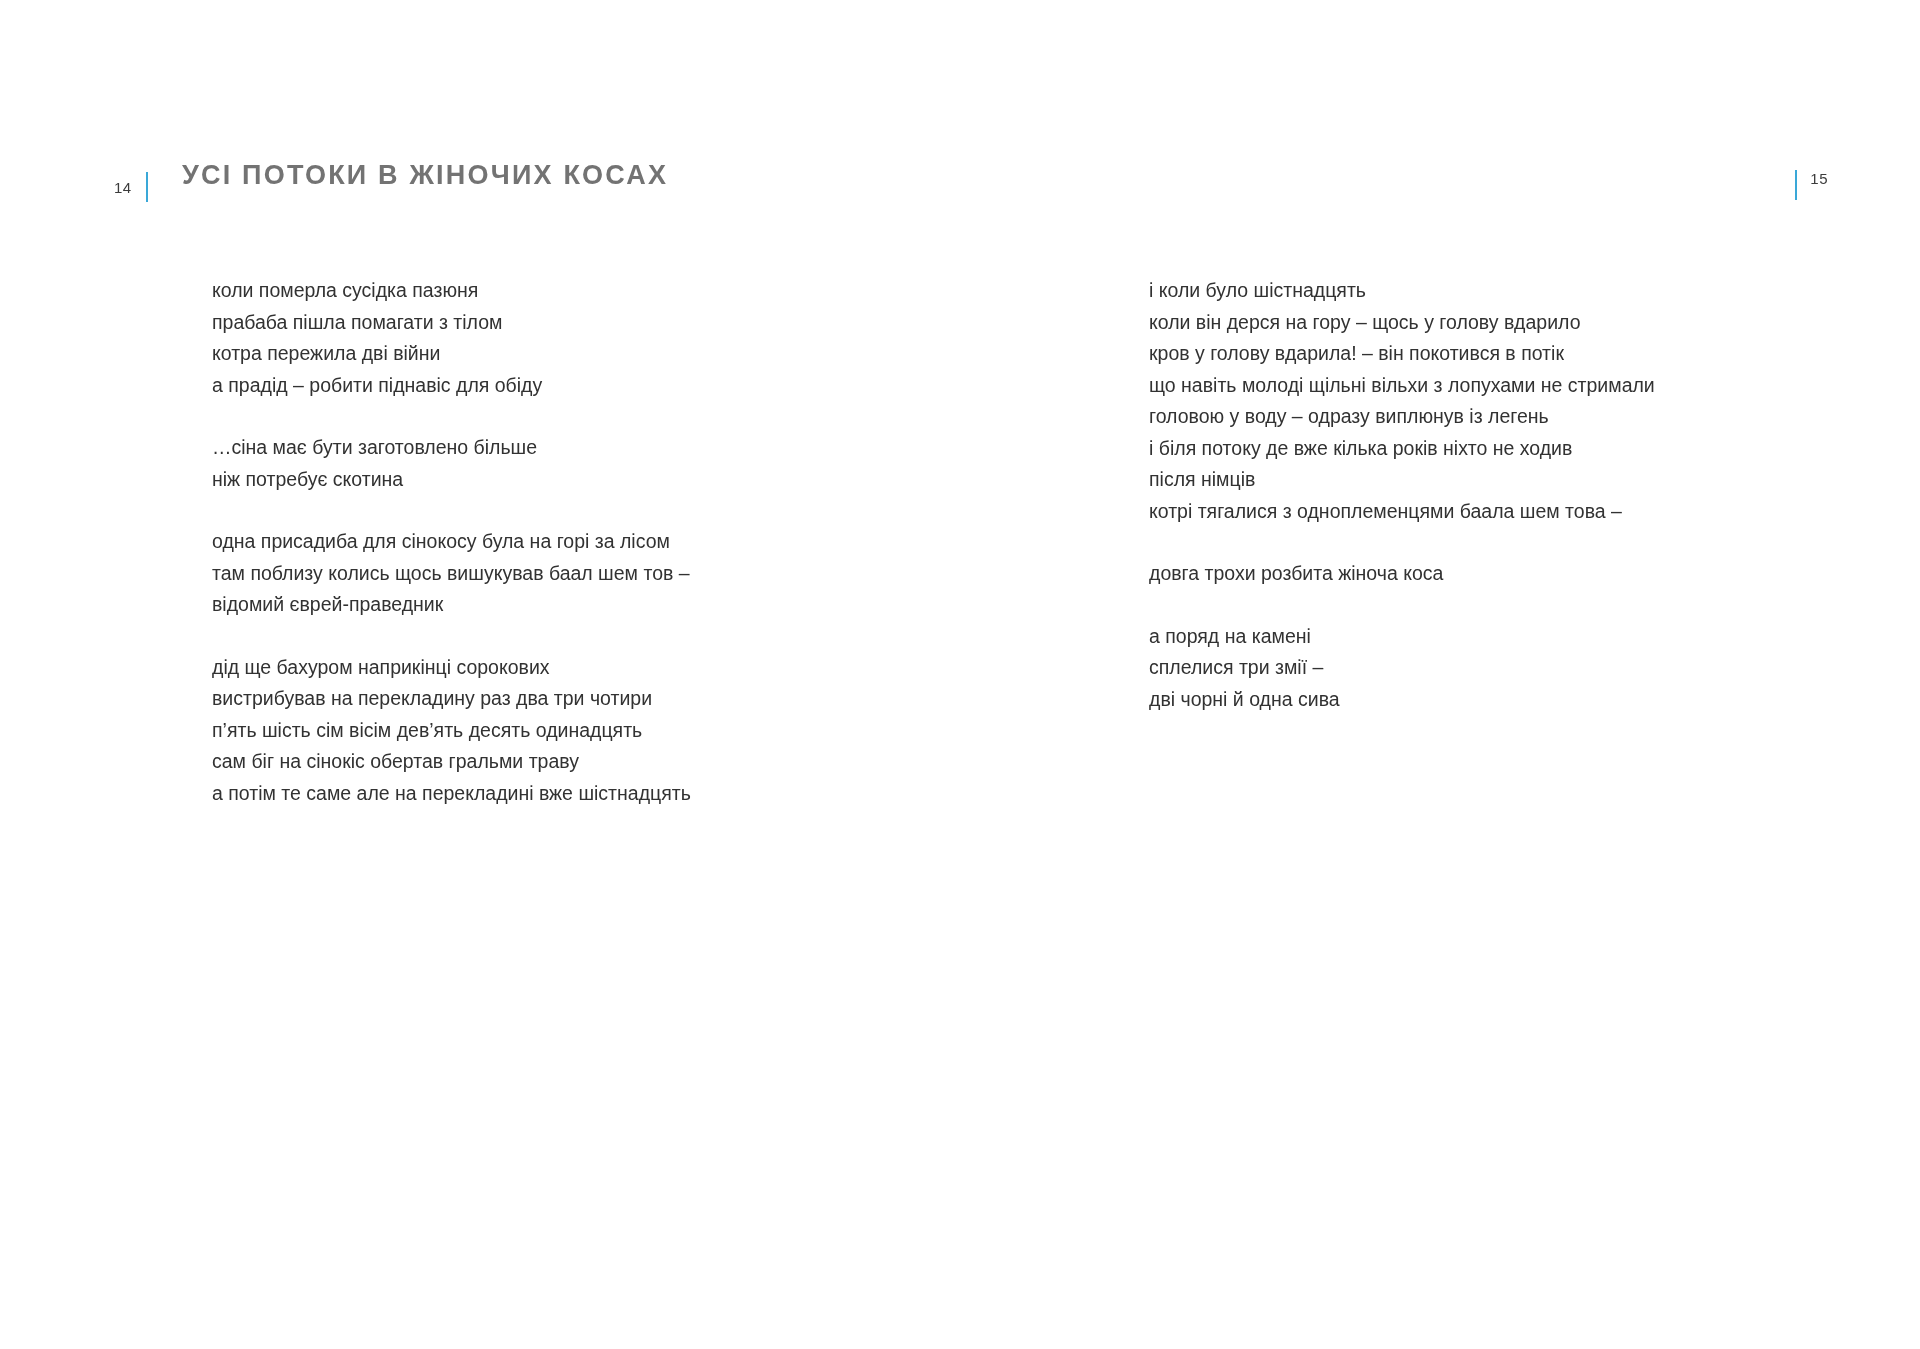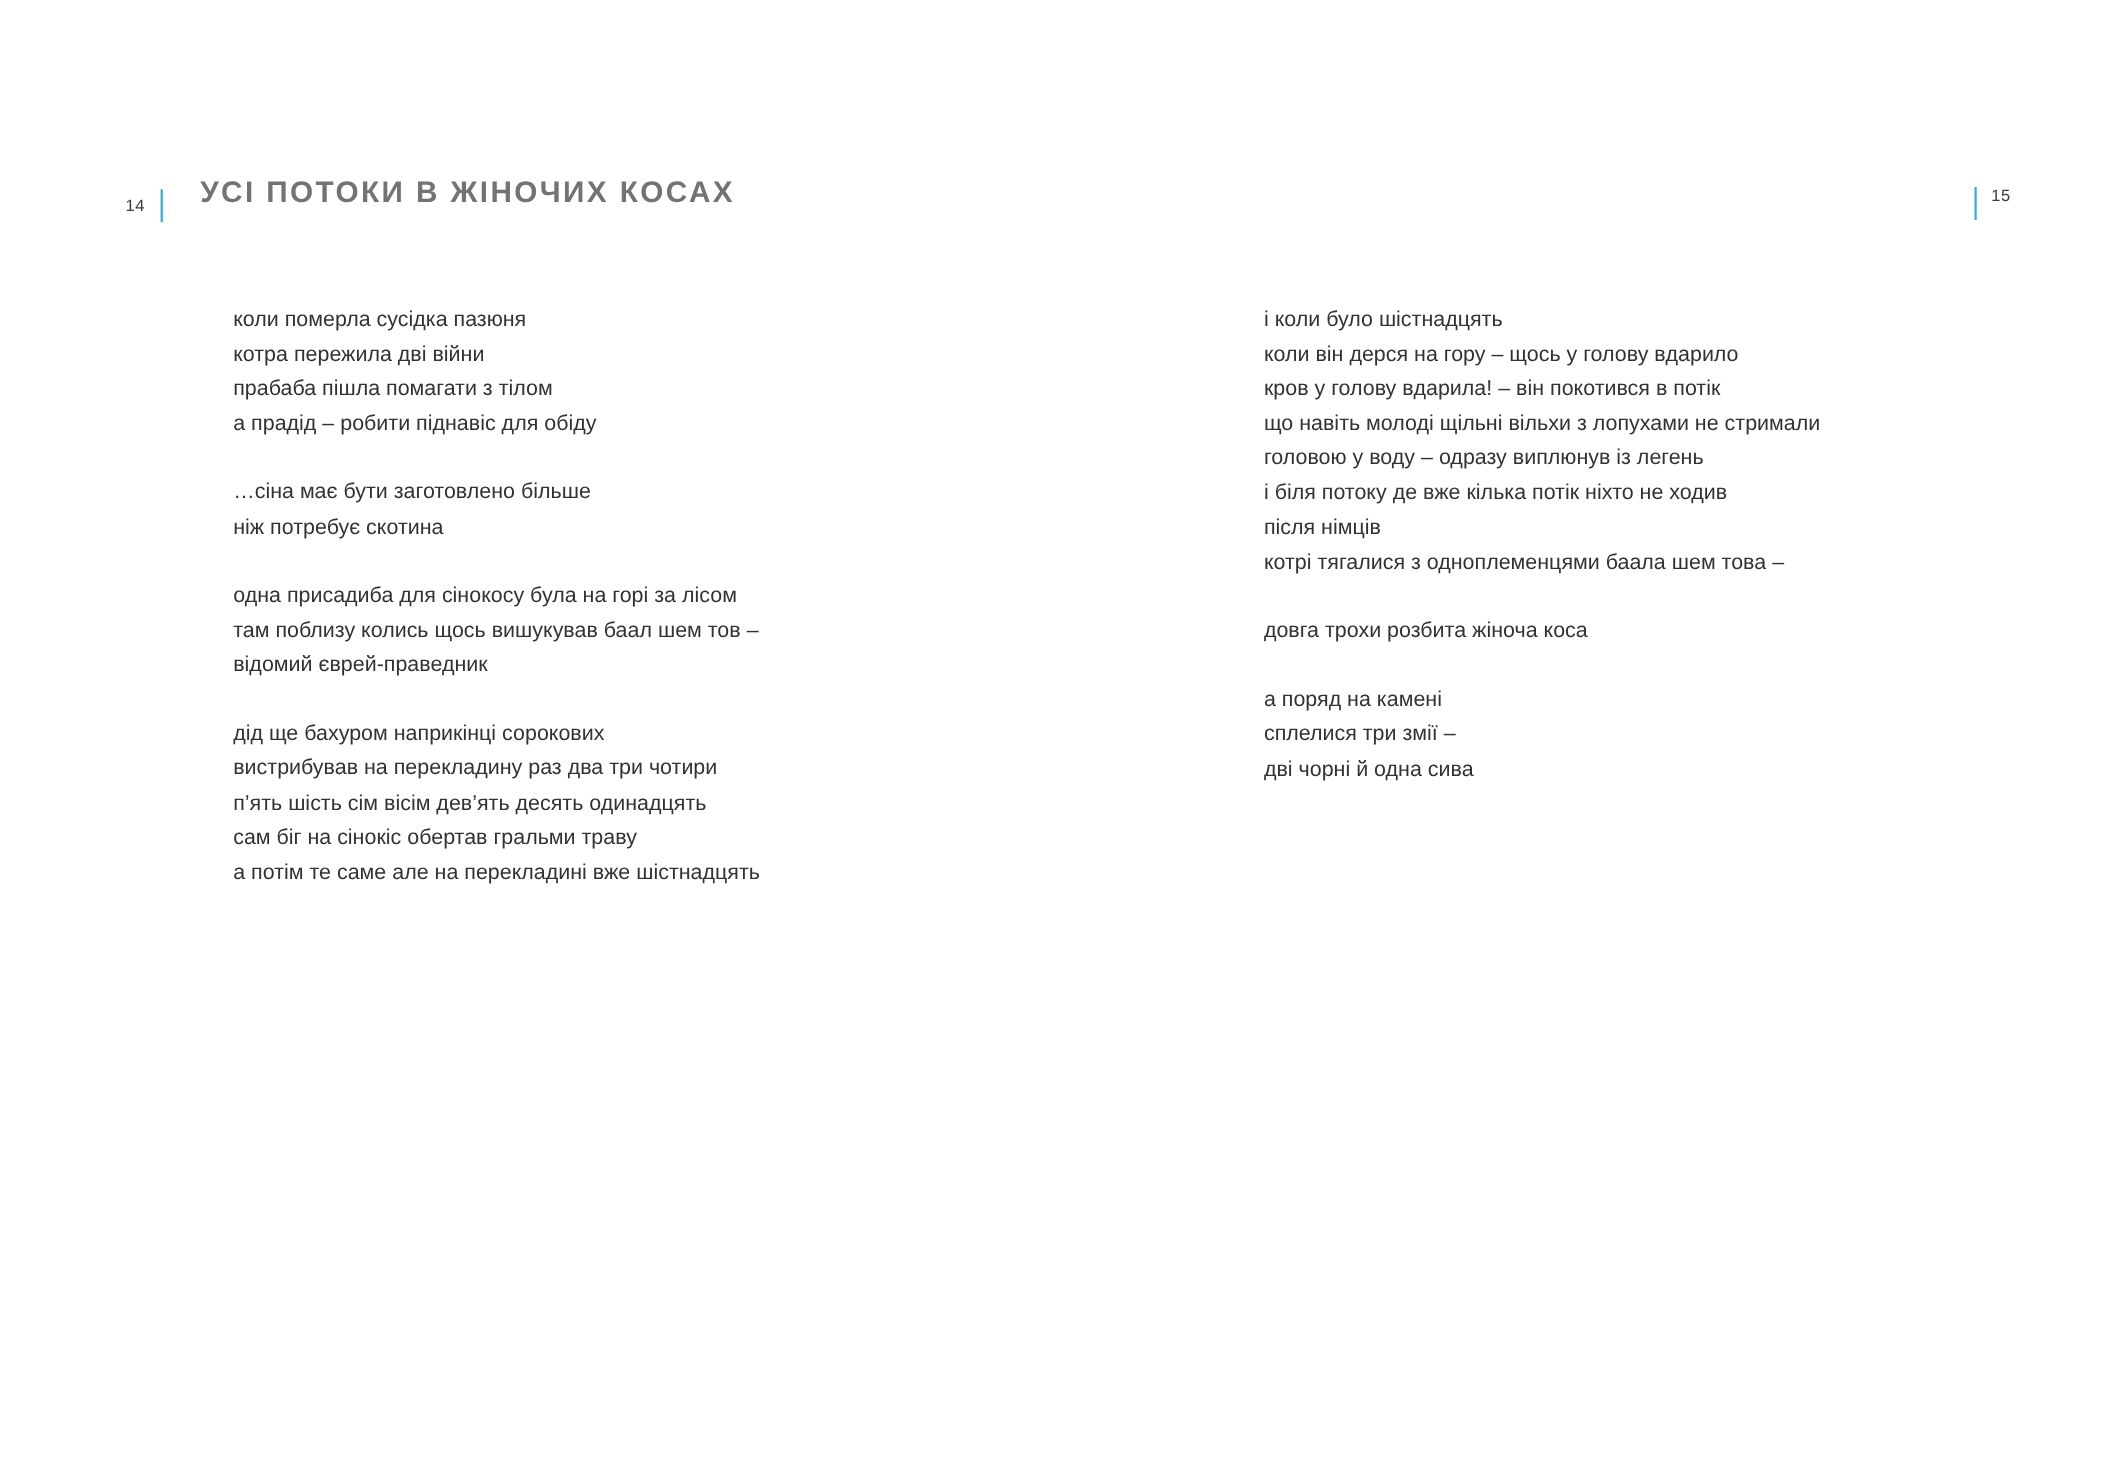--- a/index.html
+++ b/index.html
@@ -109,22 +109,22 @@
       <span class="folio-rule" style="background: rgb(58, 168, 216);"></span>
       <span class="folio-num">15</span>
     </div>
 
   </div>
 
   <div class="col col-left">
 
     <div class="stanza">
       <div class="line">коли померла сусідка пазюня</div>
+      <div class="line">прабаба пішла помагати з тілом</div>
       <div class="line">котра пережила дві війни</div>
-      <div class="line">прабаба пішла помагати з тілом</div>
       <div class="line">а прадід – робити піднавіс для обіду</div>
     </div>
 
     <div class="stanza">
       <div class="line">…сіна має бути заготовлено більше</div>
       <div class="line">ніж потребує скотина</div>
     </div>
 
     <div class="stanza">
       <div class="line">одна присадиба для сінокосу була на горі за лісом</div>
@@ -143,21 +143,21 @@
   </div>
 
   <div class="col col-right">
 
     <div class="stanza">
       <div class="line">і коли було шістнадцять</div>
       <div class="line">коли він дерся на гору – щось у голову вдарило</div>
       <div class="line">кров у голову вдарила! – він покотився в потік</div>
       <div class="line">що навіть молоді щільні вільхи з лопухами не стримали</div>
       <div class="line">головою у воду – одразу виплюнув із легень</div>
-      <div class="line">і біля потоку де вже кілька потік ніхто не ходив</div>
+      <div class="line">і біля потоку де вже кілька років ніхто не ходив</div>
       <div class="line">після німців</div>
       <div class="line">котрі тягалися з одноплеменцями баала шем това –</div>
     </div>
 
     <div class="stanza">
       <div class="line">довга трохи розбита жіноча коса</div>
     </div>
 
     <div class="stanza">
       <div class="line">а поряд на камені</div>

